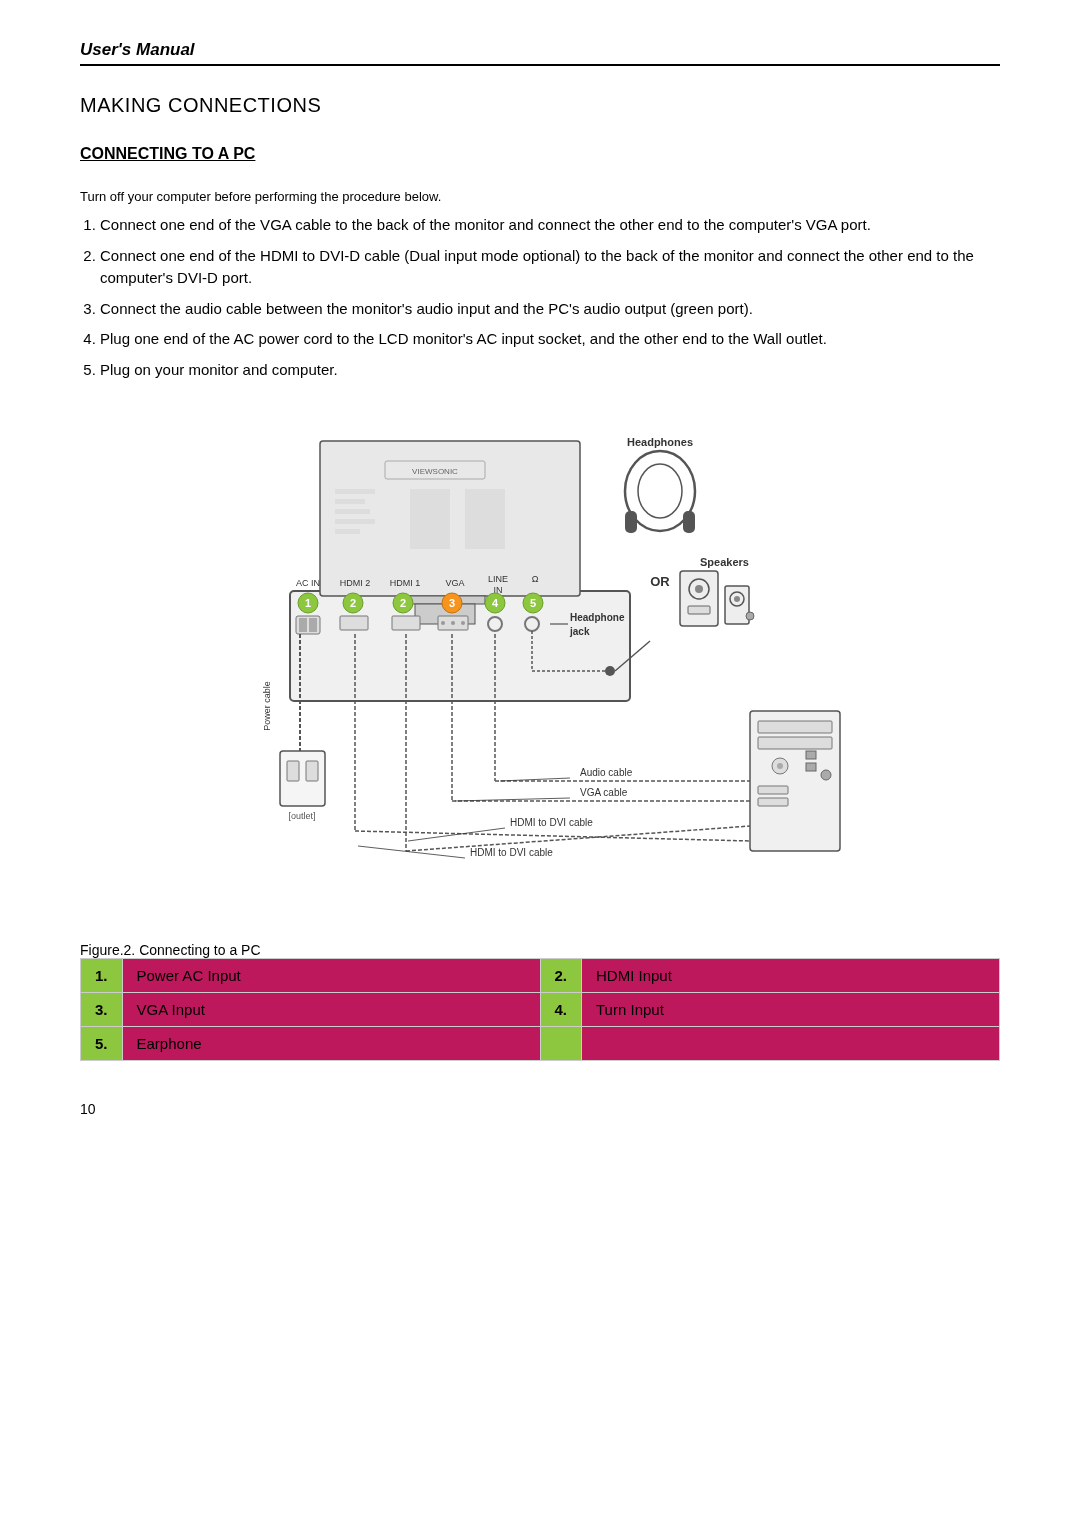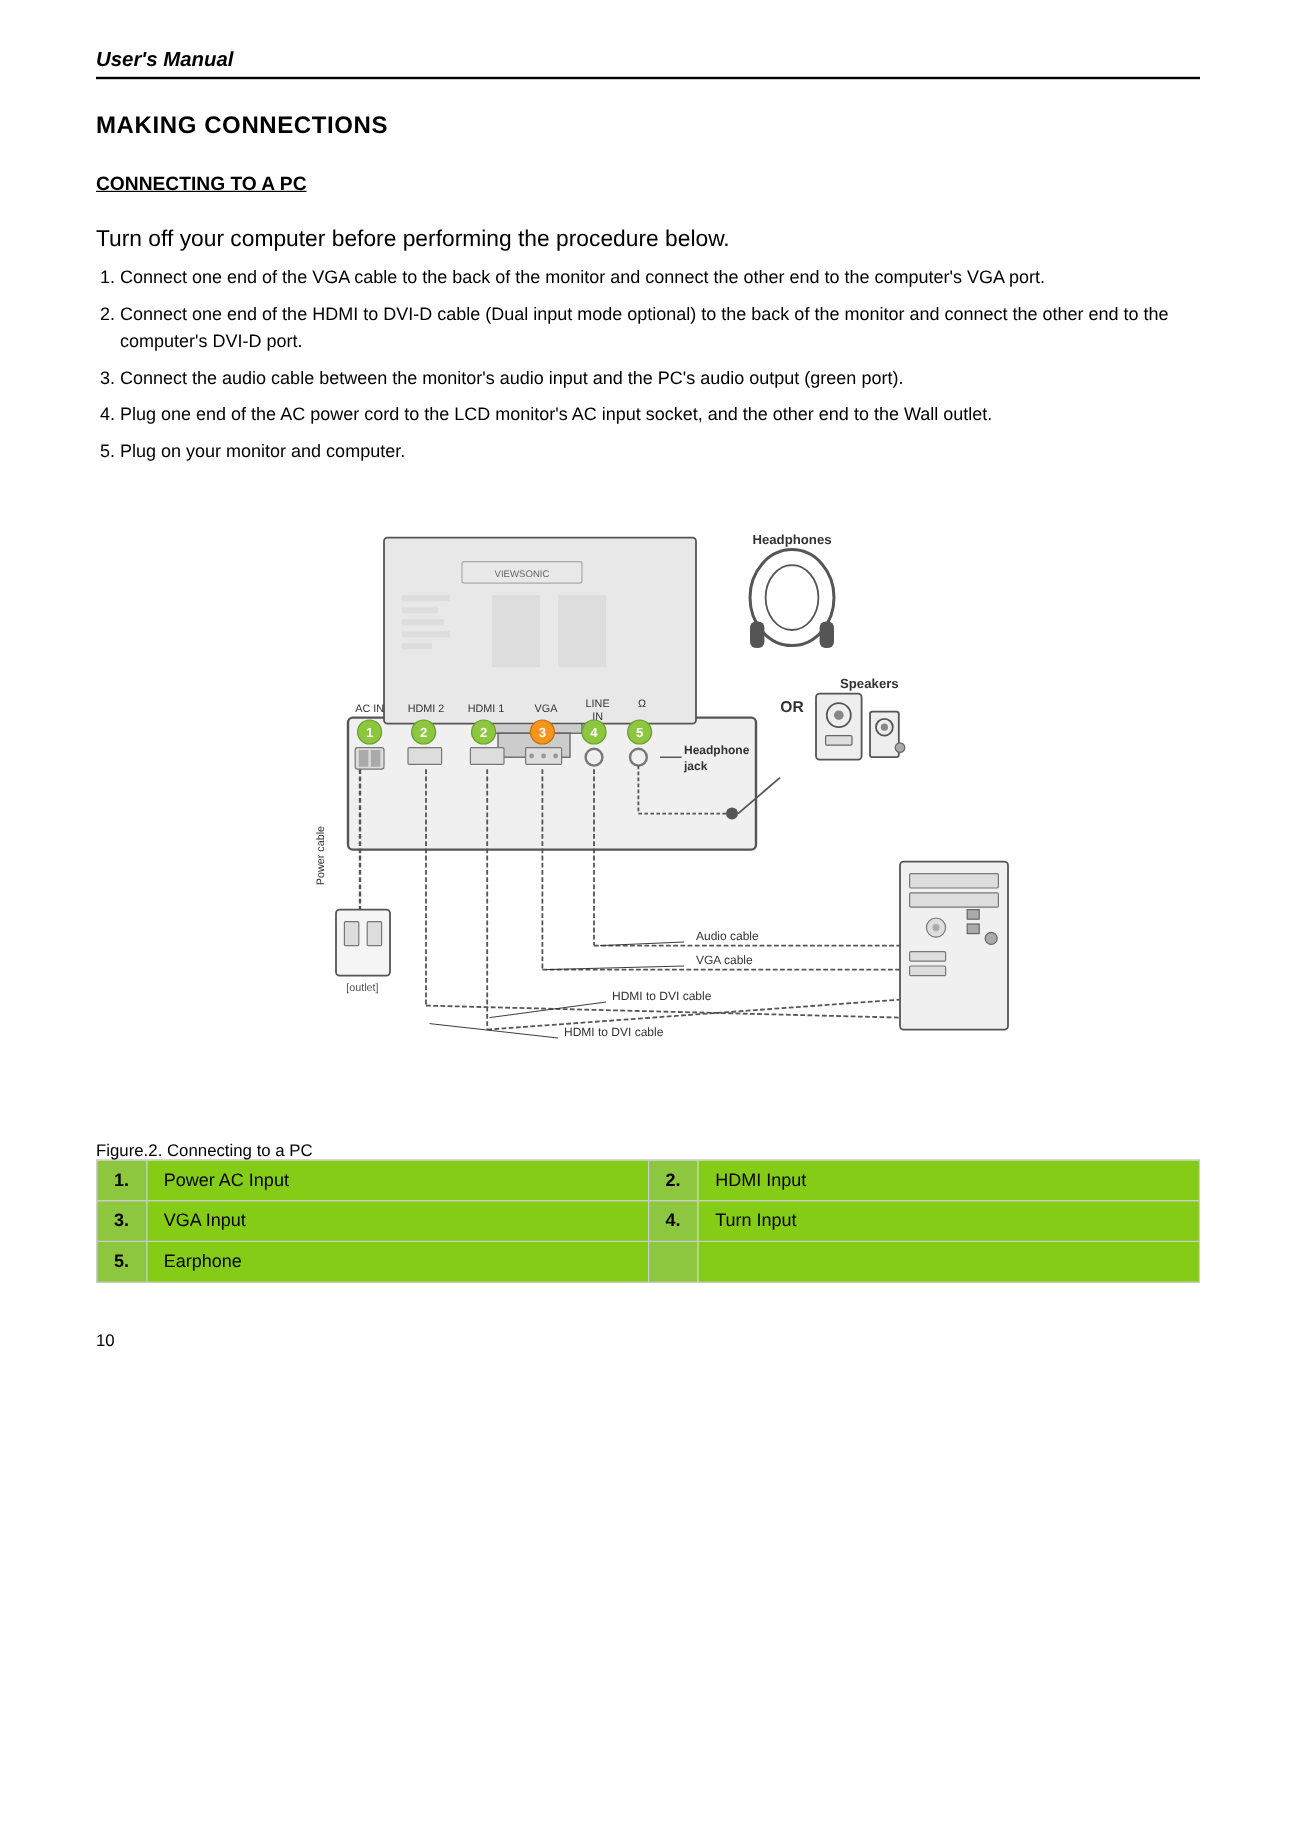--- a/index.html
+++ b/index.html
@@ -19,34 +19,34 @@
       padding-bottom: 4px;
       margin-bottom: 28px;
     }
     .header-title {
       font-style: italic;
       font-weight: bold;
       font-size: 17px;
     }
     .section-title {
       font-size: 20px;
-      font-weight: bold;
+      font-weight: normal;
       text-transform: uppercase;
       margin-bottom: 28px;
       letter-spacing: 0.5px;
     }
     .subsection-title {
       font-weight: bold;
       font-size: 16px;
       margin-bottom: 16px;
       text-decoration: underline;
     }
     .intro-text {
       margin-bottom: 10px;
-      font-size: 19px;
+      font-size: 13px;
       margin-top: 26px;
     }
     .steps-list {
       margin-left: 20px;
       margin-bottom: 20px;
     }
     .steps-list li {
       margin-bottom: 8px;
       font-size: 15px;
       line-height: 1.5;
@@ -75,21 +75,21 @@
       padding: 8px 14px;
     }
     .legend-table .num-cell {
       background: #8dc63f;
       color: #000;
       font-weight: bold;
       width: 36px;
       text-align: center;
     }
     .legend-table .label-cell {
-      background: #84cc16;
+      background: #be185d;
       color: #000;
       min-width: 160px;
     }
     .page-num {
       margin-top: 40px;
       font-size: 14px;
     }
   </style>
 </head>
 <body>

